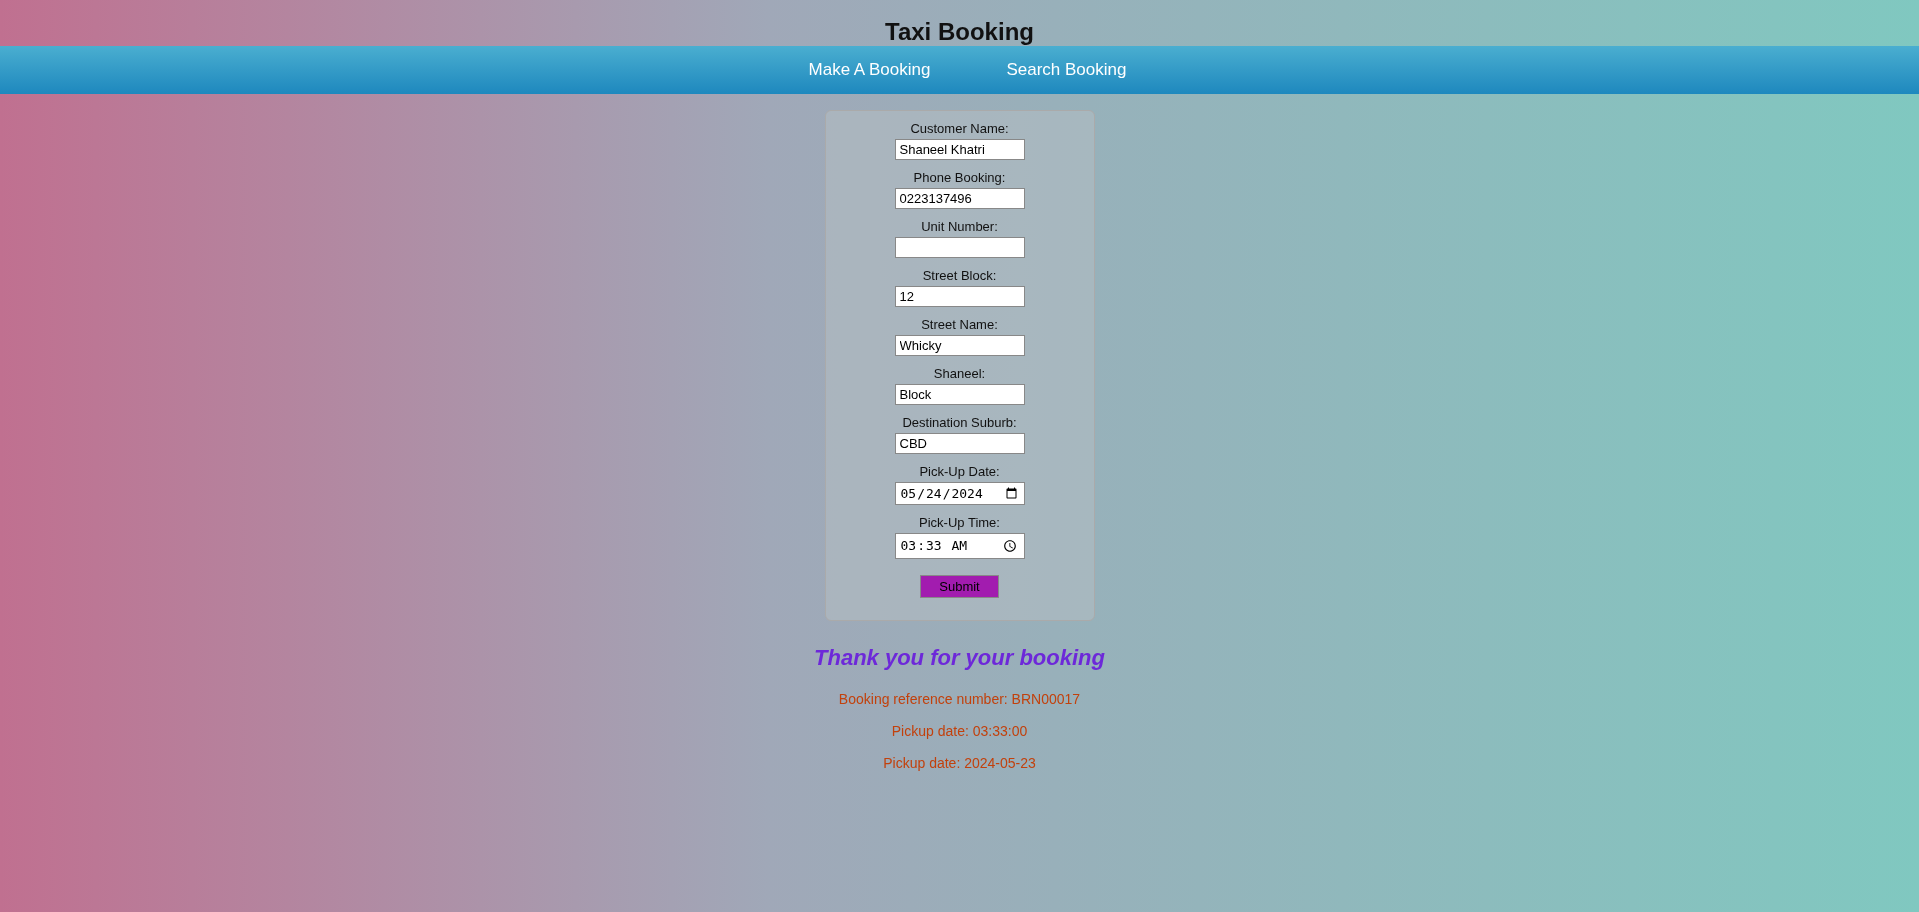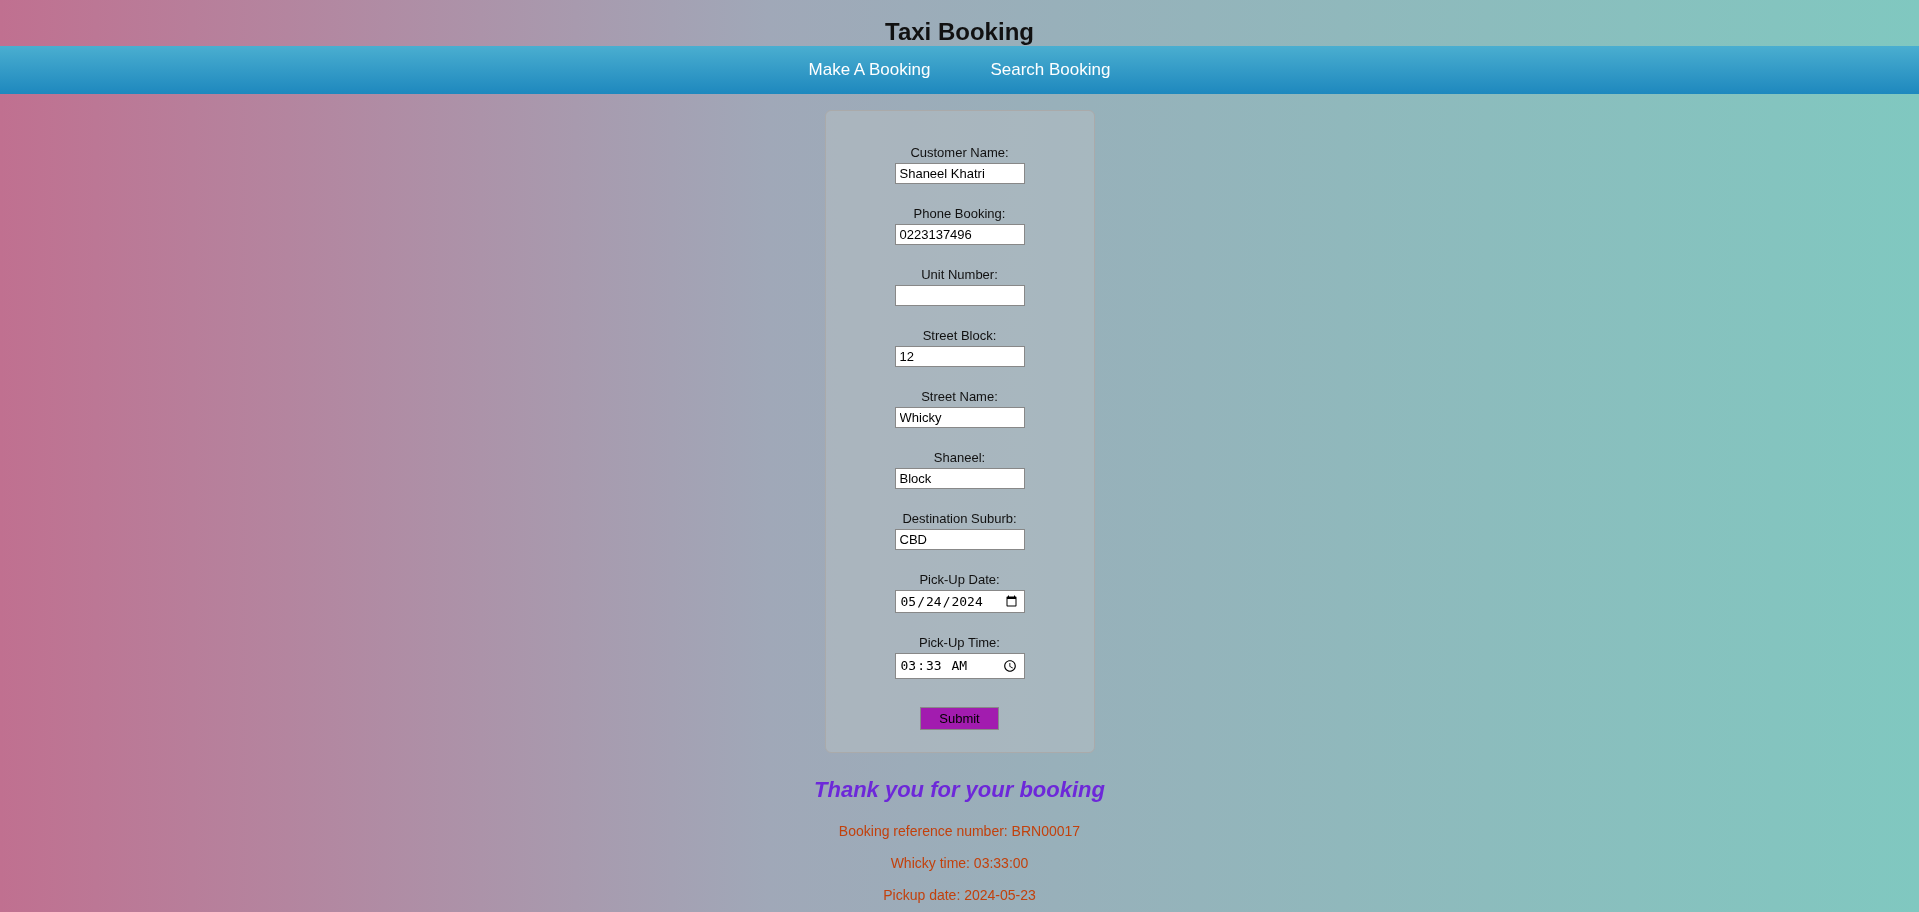--- a/index.html
+++ b/index.html
@@ -32,38 +32,39 @@
       gap: 60px;
       padding: 14px 0;
     }
 
     .nav-bar a {
       color: #fff;
       text-decoration: none;
       font-size: 17px;
       font-weight: 500;
       cursor: pointer;
+      margin-left: 16px;
     }
 
     .main-content {
       display: flex;
       flex-direction: column;
       align-items: center;
       padding-top: 16px;
     }
 
     .form-container {
       background: rgba(180, 190, 195, 0.55);
       border: 1px solid #aaa;
       border-radius: 6px;
-      padding: 34px 30px 22px 30px;
+      padding: 10px 30px 22px 30px;
       width: 270px;
       display: flex;
       flex-direction: column;
-      gap: 12px;
+      gap: 0px;
     }
 
     .field-group {
       display: flex;
       flex-direction: column;
       align-items: center;
       margin-bottom: 10px;
     }
 
     .field-group label {
@@ -179,16 +180,16 @@
     </div>
 
     <div class="submit-row">
       <button class="submit-btn">Submit</button>
     </div>
   </div>
 
   <div class="confirmation-area">
     <div class="thank-you-text">Thank you for your booking</div>
     <div class="booking-detail">Booking reference number: BRN00017</div>
-    <div class="booking-detail">Whicky time: 03:33:00</div>
+    <div class="booking-detail">Pickup date: 03:33:00</div>
     <div class="booking-detail">Pickup date: 2024-05-23</div>
   </div>
 </div>
 
 </body></html>

